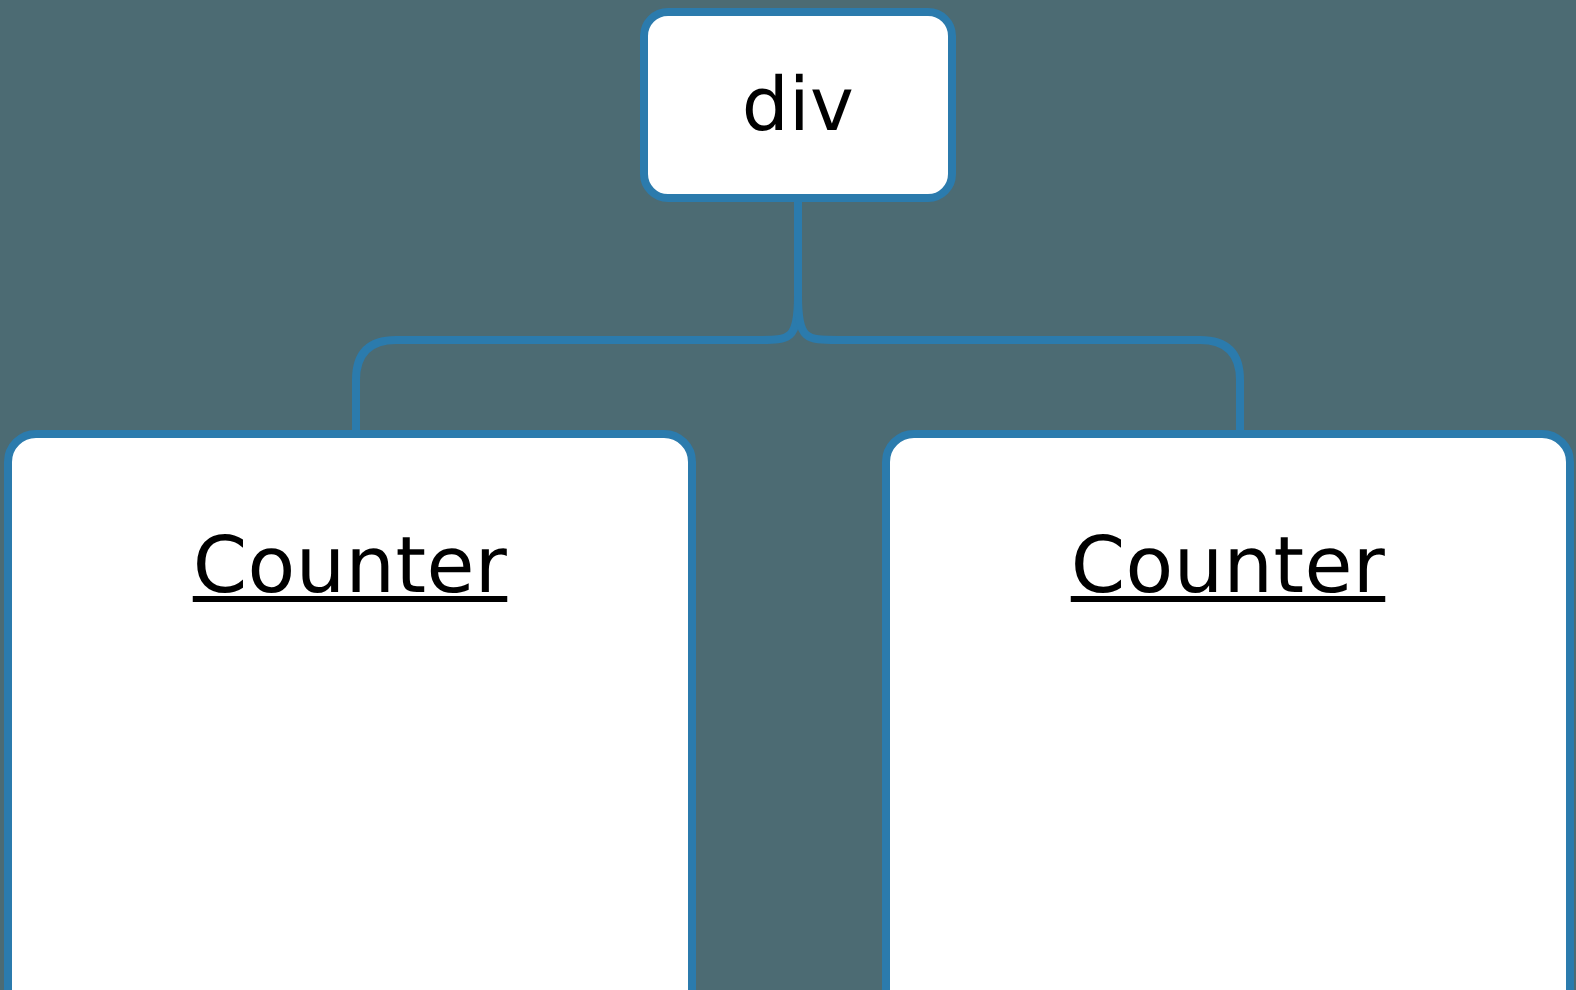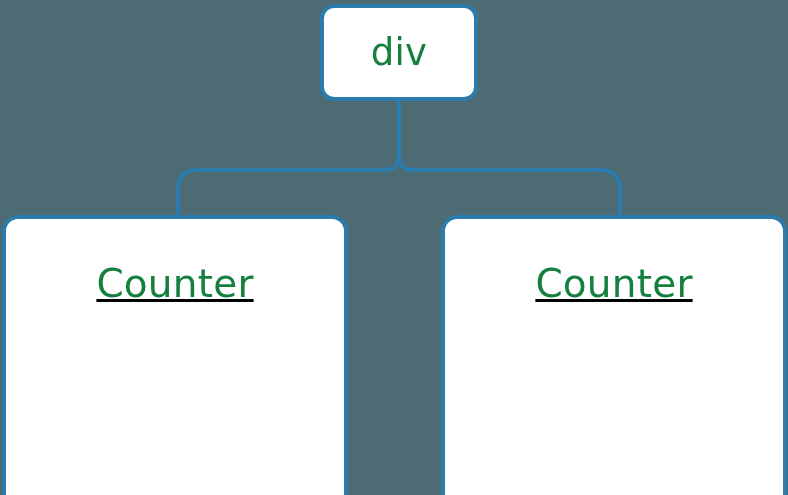--- a/index.html
+++ b/index.html
@@ -48,21 +48,21 @@
     width: 346px;
     height: 312px;
     border-radius: 16px;
     justify-content: flex-start;
     text-decoration: underline;
   }
   .node-child.left  { left: 2px; }
   .node-child.right { left: 441px; }
 
   .node-title {
-    color: #15803d;
+    color: #000000;
     font-weight: 400;
     line-height: 1;
     white-space: nowrap;
   }
   .node-root .node-title {
     font-size: 37px;
     letter-spacing: 0.2px;
   }
   .node-child .node-title {
     font-size: 39px;

